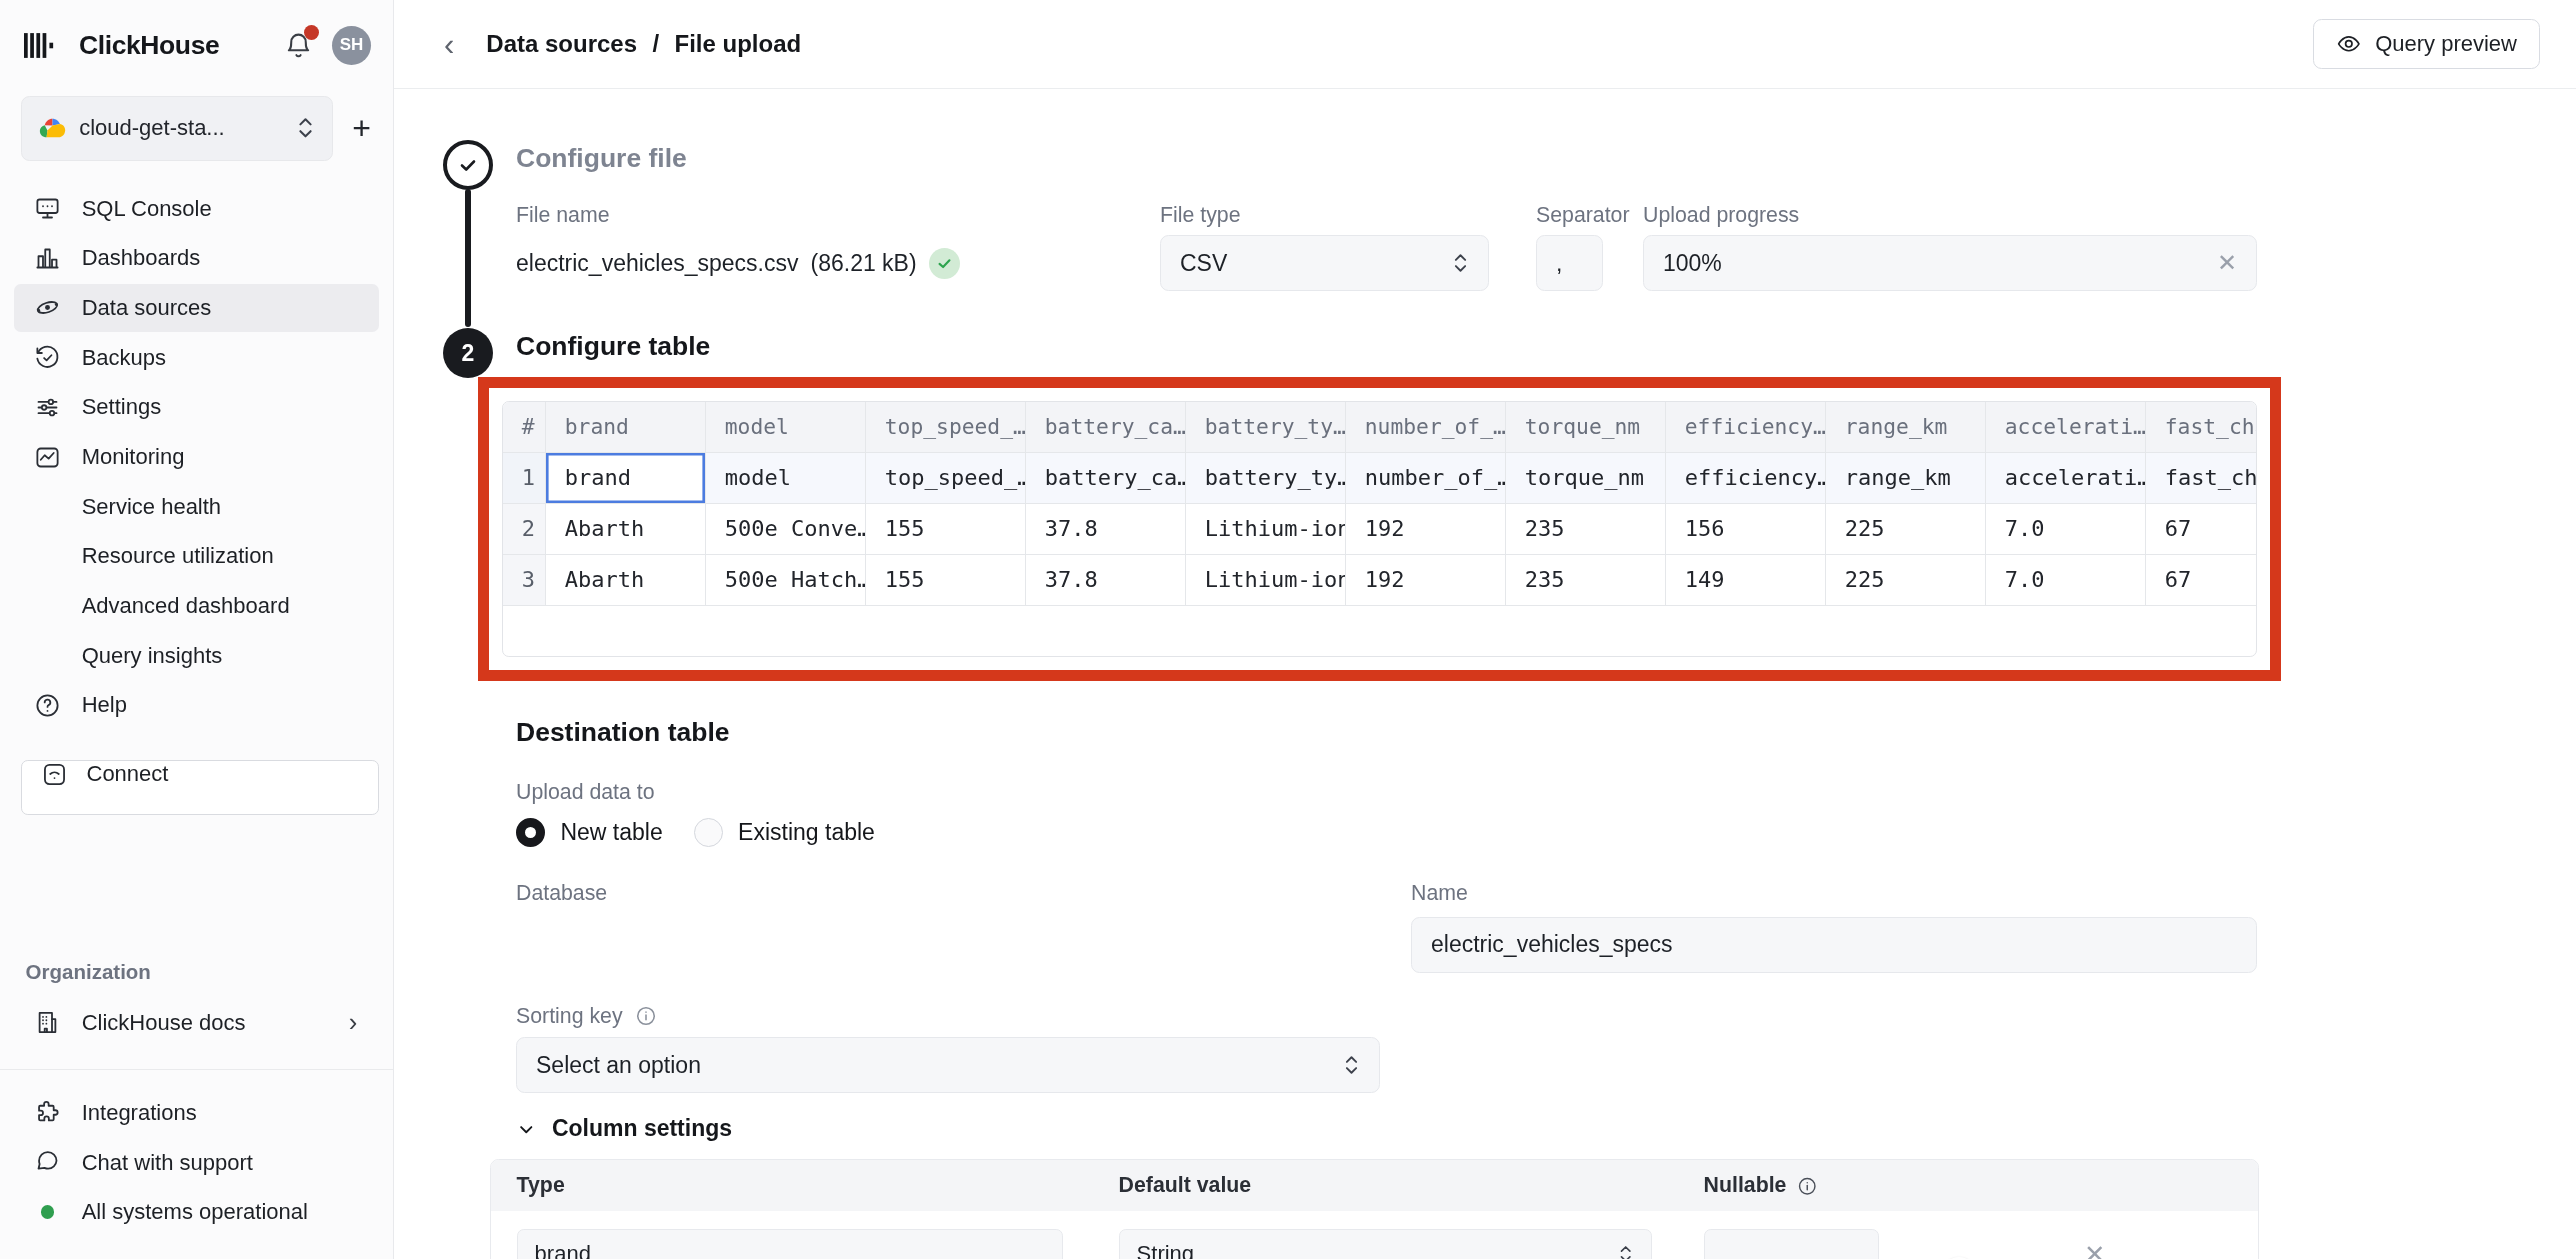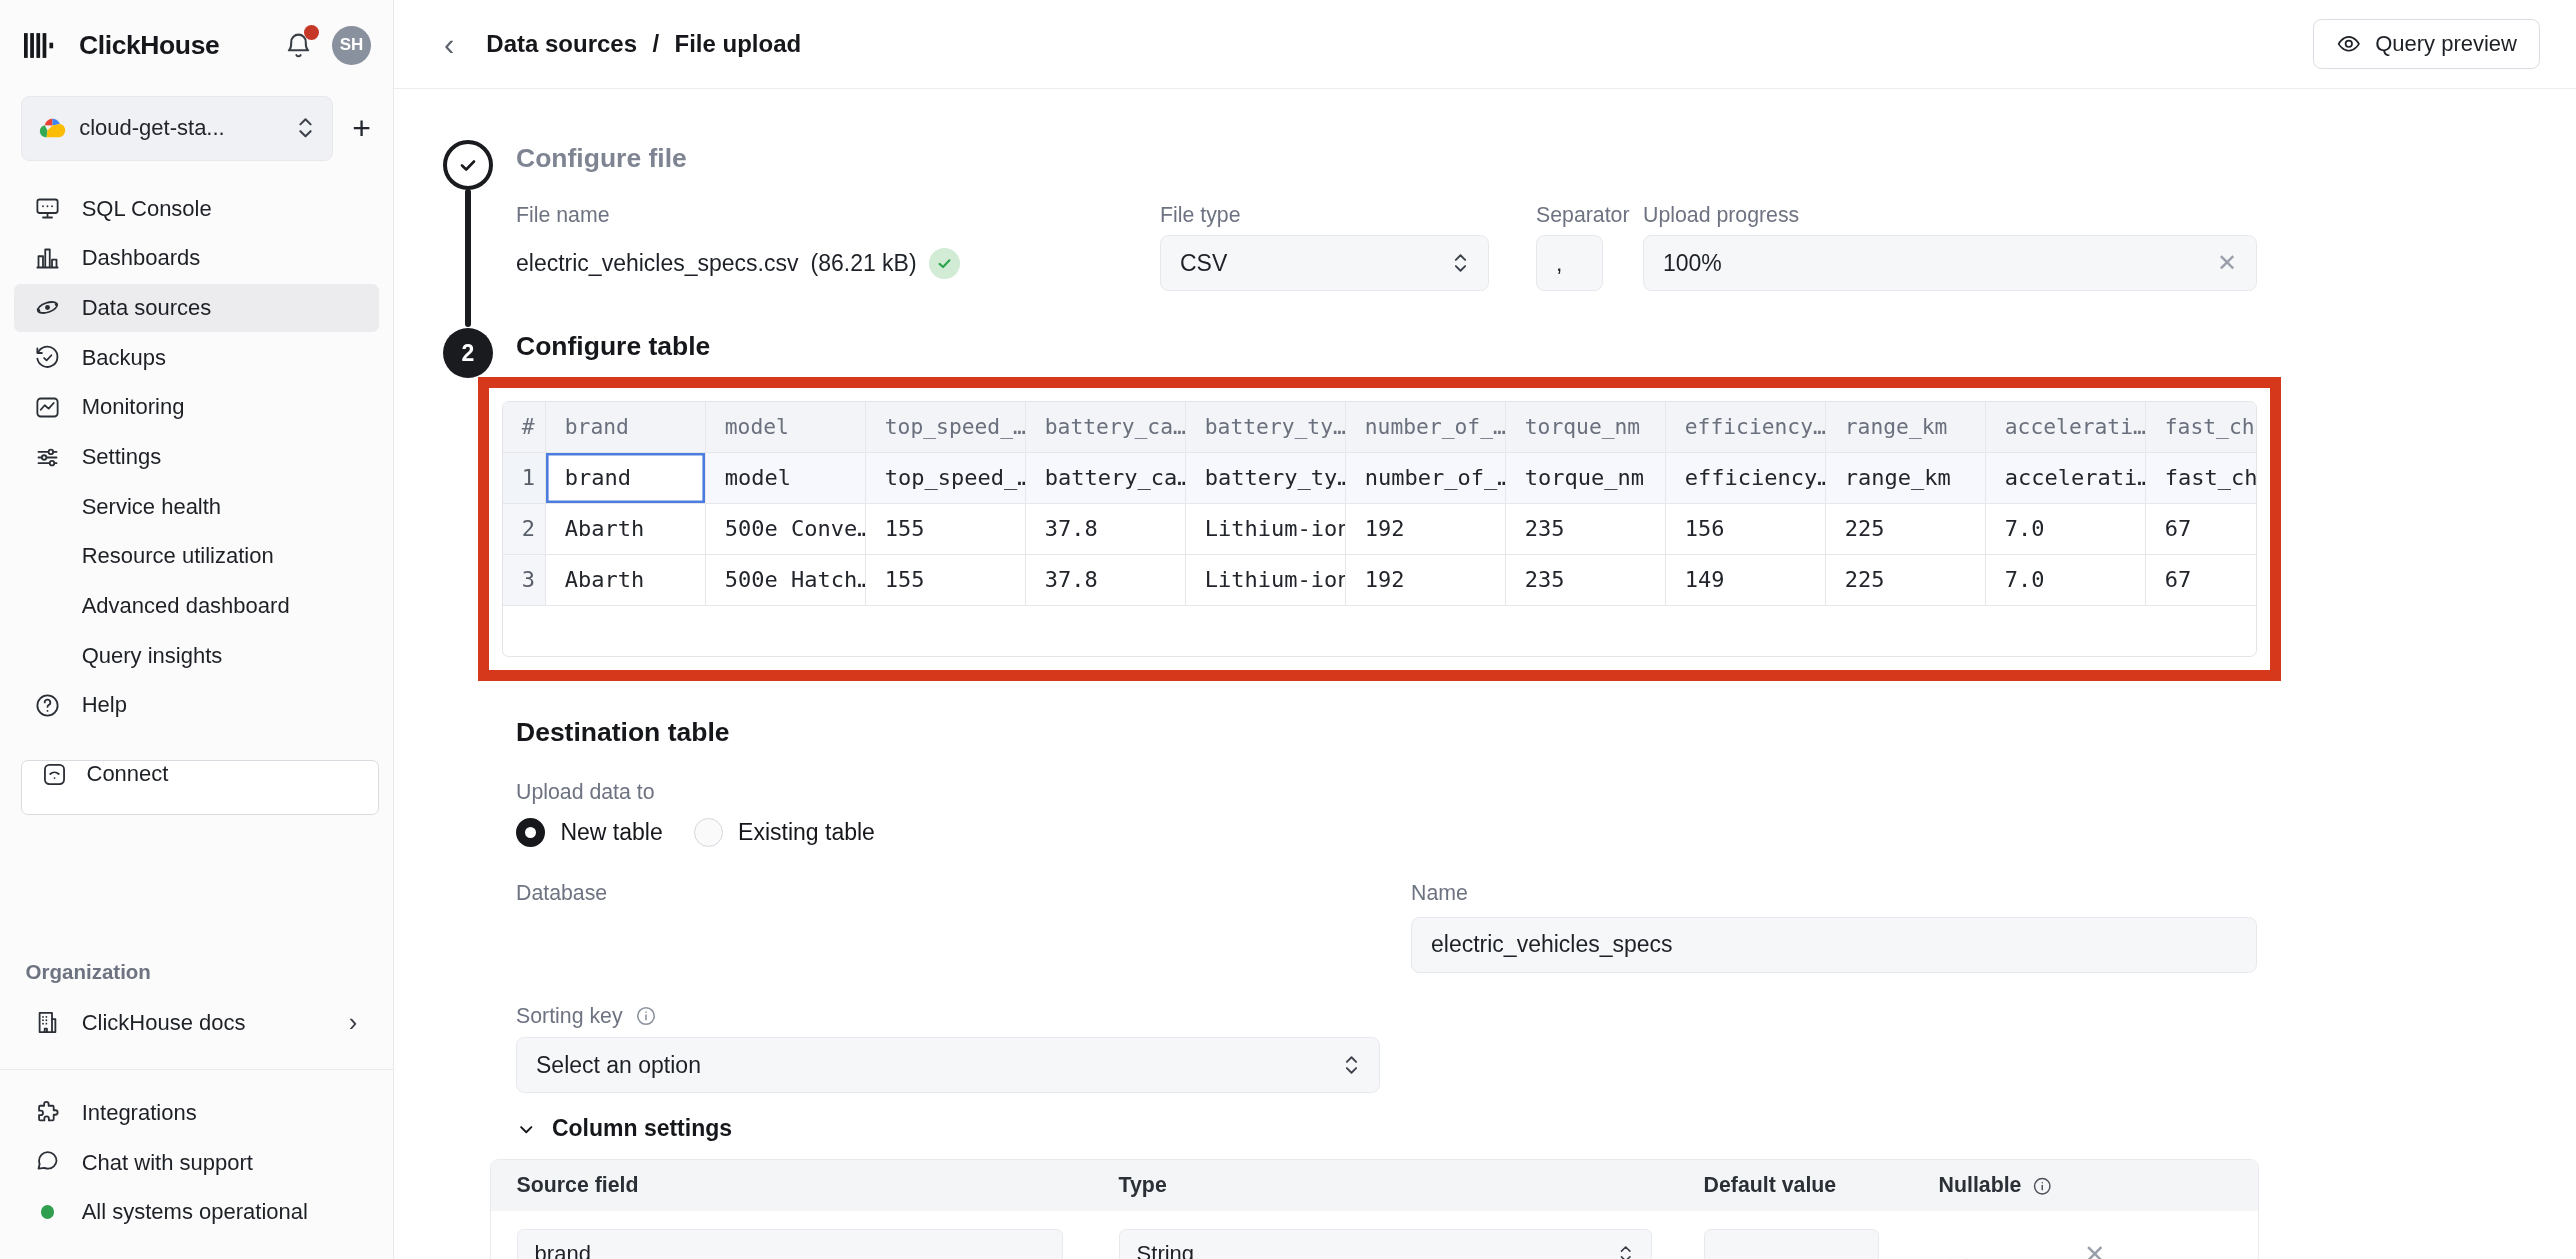--- a/index.html
+++ b/index.html
@@ -185,37 +185,37 @@
           <svg width="27" height="27" viewBox="0 0 24 24" fill="none" stroke="currentColor" stroke-width="1.6" stroke-linecap="round" stroke-linejoin="round">
             <path d="M3.5 8a9 9 0 1 1-.5 5"></path>
             <path d="M3 4v4h4"></path>
             <path d="M9 12.5l2.2 2L15.5 10"></path>
           </svg>
         </span>
       <span>Backups</span>
     </div>
     <div class="nav-item">
       <span class="ni-icon">
-          <svg width="27" height="27" viewBox="0 0 24 24" fill="none" stroke="currentColor" stroke-width="1.6" stroke-linecap="round" stroke-linejoin="round">
-            <rect x="3" y="4" width="18" height="16" rx="3"></rect>
-            <path d="M6 14l3.5-4 3.5 3 4.5-5"></path>
-          </svg>
-        </span>
-      <span>Monitoring</span>
-    </div>
-    <div class="nav-item">
-      <span class="ni-icon">
           <svg width="27" height="27" viewBox="0 0 24 24" fill="none" stroke="currentColor" stroke-width="1.6" stroke-linecap="round">
             <path d="M4 7h16M4 12h16M4 17h16"></path>
             <circle cx="15" cy="7" r="2" fill="#fbfbfc"></circle>
             <circle cx="9" cy="12" r="2" fill="#fbfbfc"></circle>
             <circle cx="16" cy="17" r="2" fill="#fbfbfc"></circle>
           </svg>
         </span>
       <span>Settings</span>
+    </div>
+    <div class="nav-item">
+      <span class="ni-icon">
+          <svg width="27" height="27" viewBox="0 0 24 24" fill="none" stroke="currentColor" stroke-width="1.6" stroke-linecap="round" stroke-linejoin="round">
+            <rect x="3" y="4" width="18" height="16" rx="3"></rect>
+            <path d="M6 14l3.5-4 3.5 3 4.5-5"></path>
+          </svg>
+        </span>
+      <span>Monitoring</span>
     </div>
     <div class="nav-item sub">
       <span>Service health</span>
     </div>
     <div class="nav-item sub">
       <span>Resource utilization</span>
     </div>
     <div class="nav-item sub">
       <span>Advanced dashboard</span>
     </div>
@@ -489,23 +489,20 @@
       <span>
           <svg width="20.5" height="20.5" viewBox="0 0 24 24" fill="none" stroke="#15171b" stroke-width="2.2" stroke-linecap="round" stroke-linejoin="round">
             <polyline points="6,9.5 12,15.5 18,9.5"></polyline>
           </svg>
         </span>
       <span>Column settings</span>
     </div>
     <div class="cs-panel">
       <div class="cs-row cs-head">
         <div>
-            <span>Source field</span>
-          </div>
-        <div>
             <span>Type</span>
           </div>
         <div>
             <span>Default value</span>
           </div>
         <div>
           <span>Nullable</span>
           <span>
               <svg width="20.5" height="20.5" viewBox="0 0 24 24" fill="none" stroke="#4a4f59" stroke-width="1.7" stroke-linecap="round">
                 <circle cx="12" cy="12" r="9"></circle>

